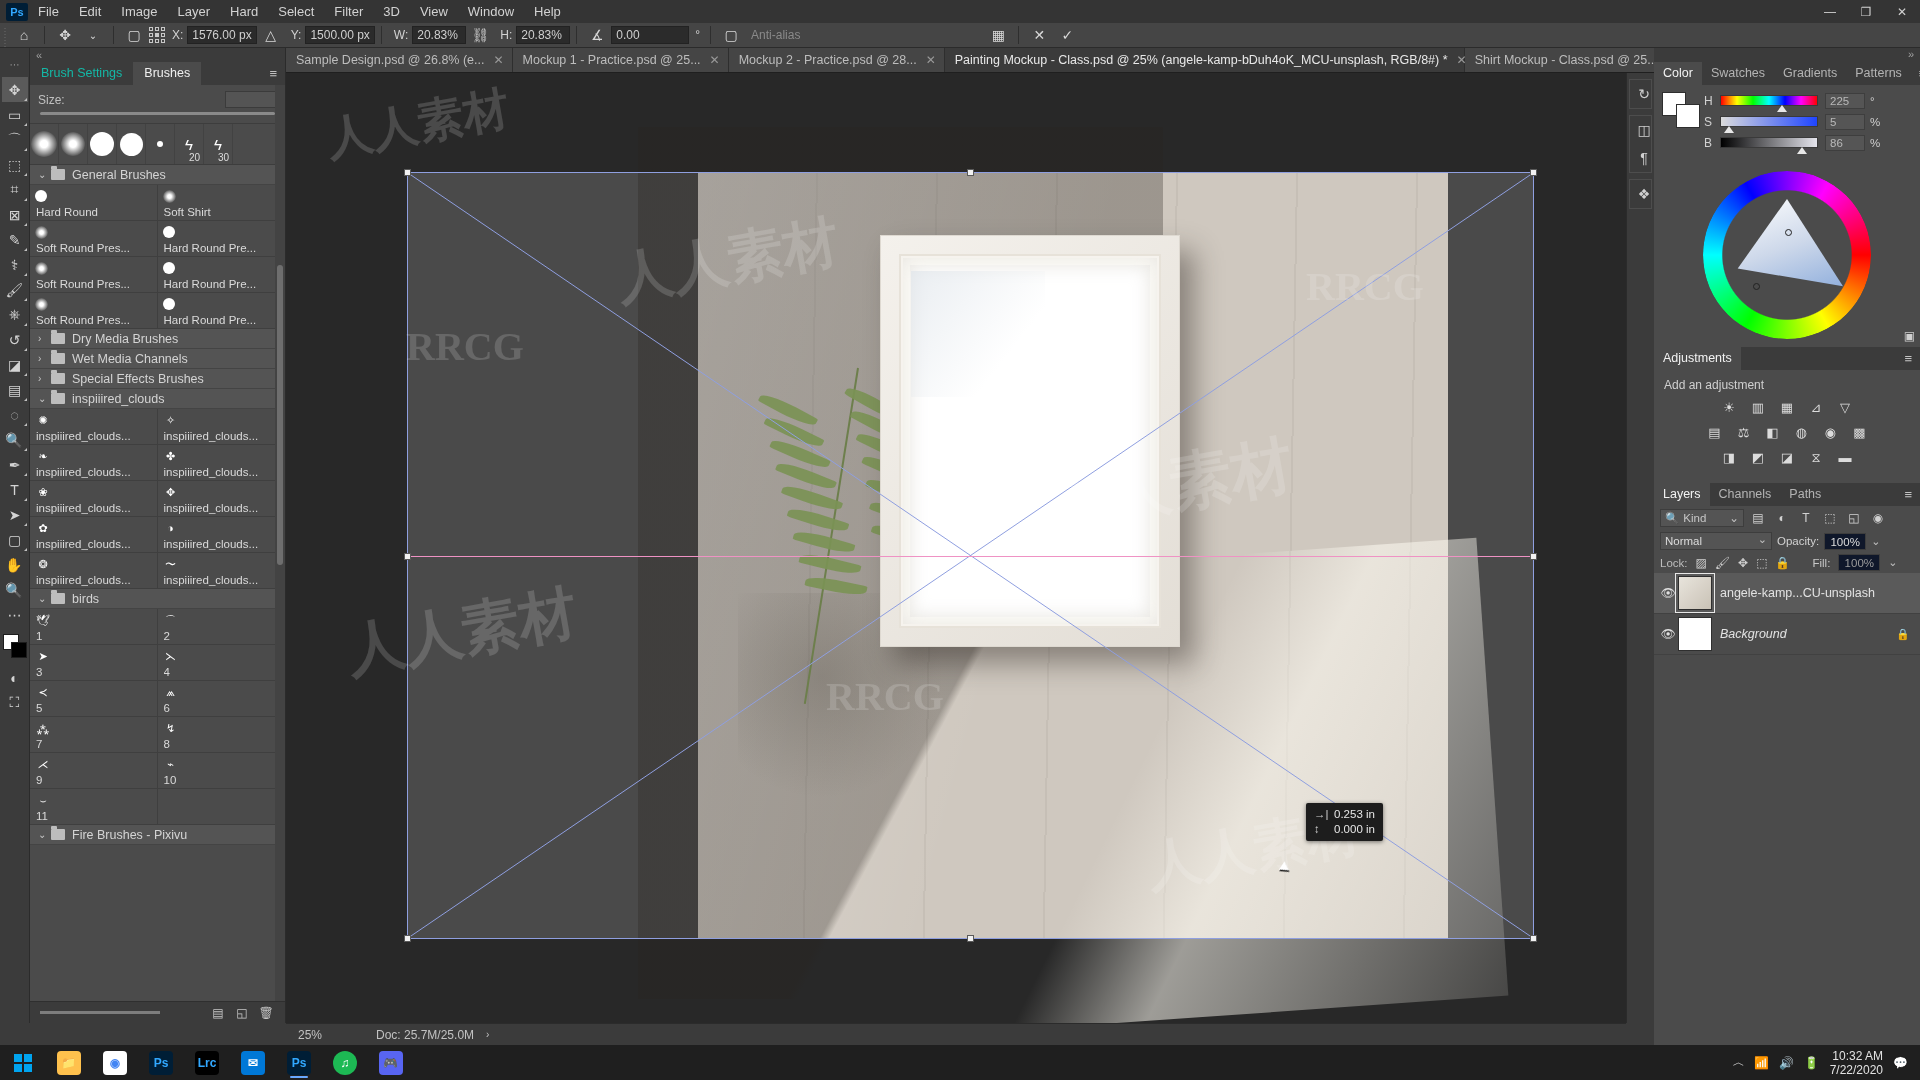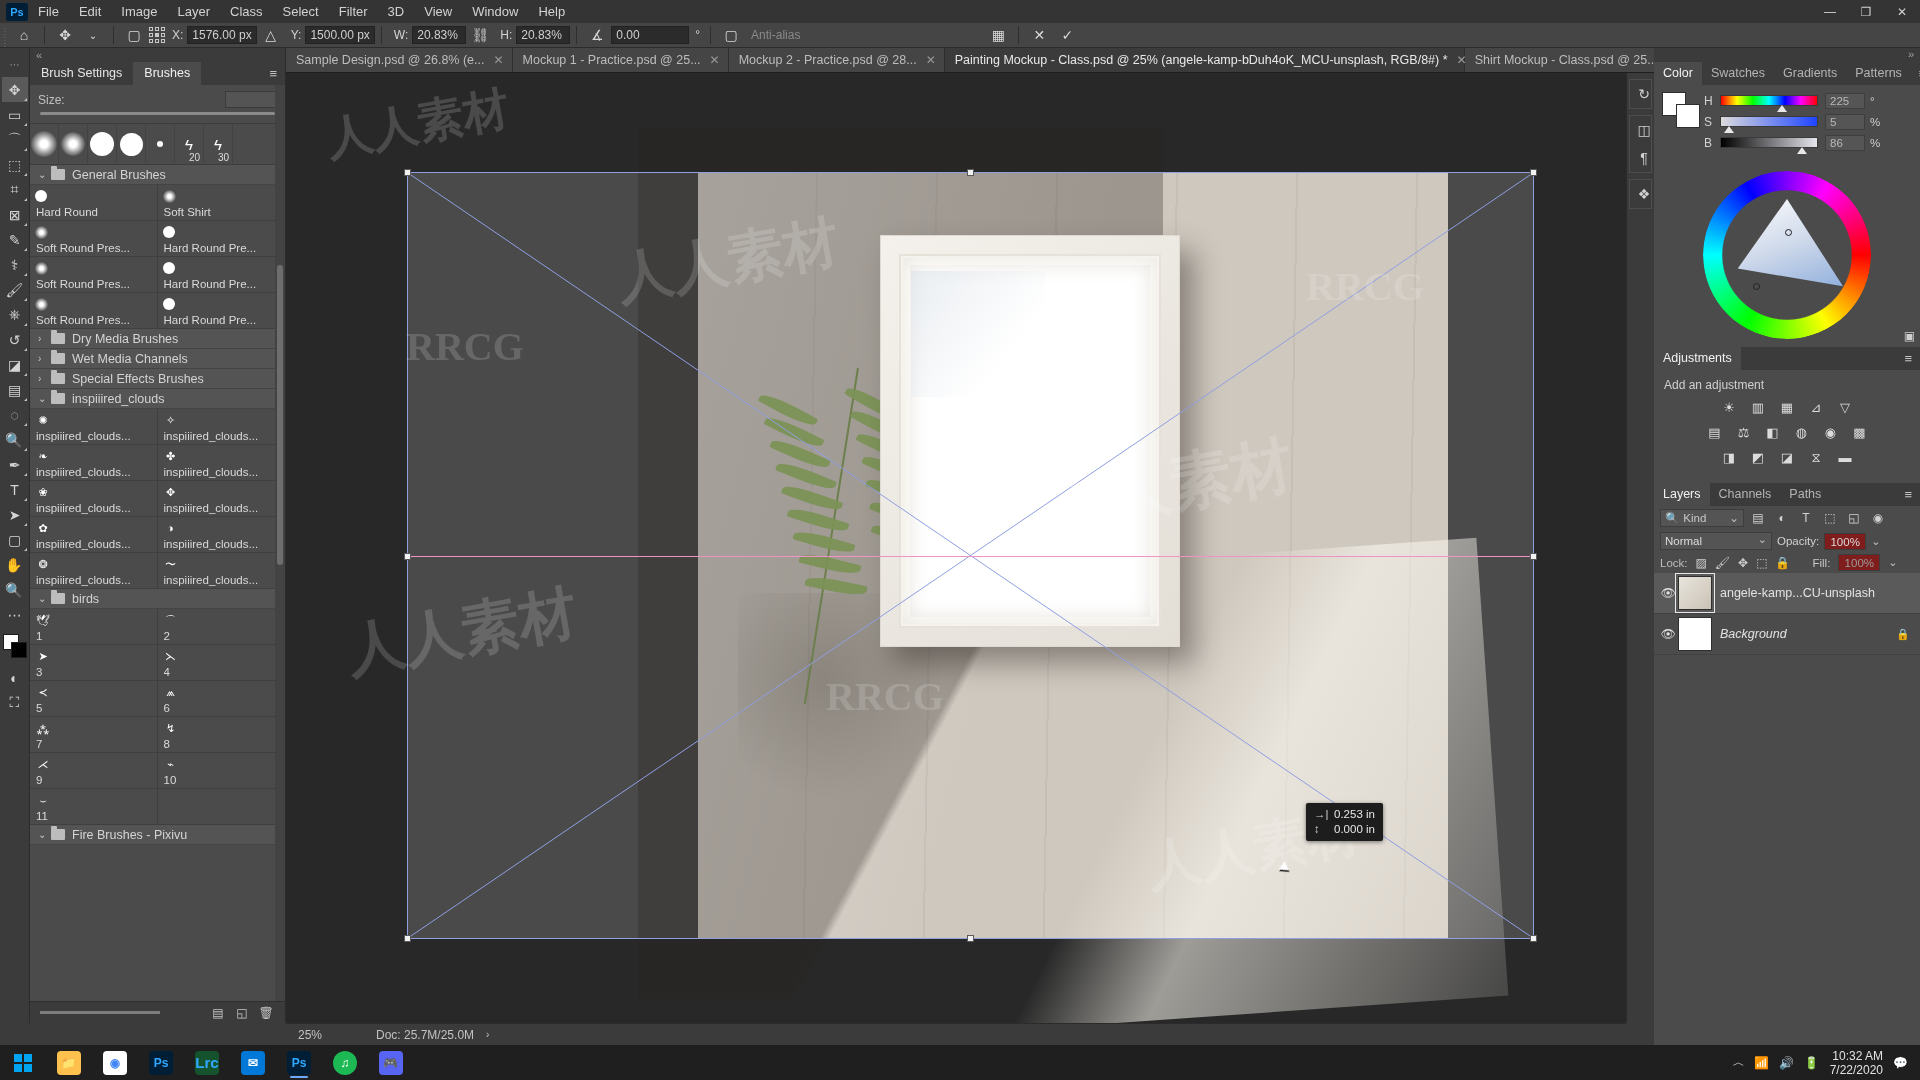--- a/index.html
+++ b/index.html
@@ -79,21 +79,21 @@
   .swatches .fg{position:absolute;left:1px;top:1px;width:16px;height:16px;background:#fff;border:1px solid #1c1c1c;}
   .swatches .bg{position:absolute;left:9px;top:9px;width:16px;height:16px;background:#000;border:1px solid #1c1c1c;}
 
   
   .brushdock{
     position:absolute; left:30px; top:48px; width:256px; height:975px;
     background:#3b3b3b; border-right:1px solid #2b2b2b; overflow:hidden;
   }
   .collapse-arrows{ height:14px; color:#a0a0a0; font-size:11px; padding-left:6px; line-height:14px;}
   .paneltabs{ display:flex; height:23px; background:#3b3b3b; }
-  .paneltabs .pt{ padding:0 11px; font-size:12.5px; line-height:23px; color:#e5e5e5;
+  .paneltabs .pt{ padding:0 11px; font-size:12.5px; line-height:23px; color:#14b8a6;
     background:#3b3b3b;}
   .paneltabs .pt.active{ background:#4b4b4b; color:#f0f0f0;}
   .paneltabs .menu{ margin-left:auto; padding:0 8px; line-height:23px; color:#c0c0c0; font-size:13px;}
   .brushbody{ background:#4b4b4b; height:952px; position:relative;}
   .sizerow{ display:flex; align-items:center; padding:6px 8px 2px 8px; }
   .sizerow .lbl{ font-size:12px; color:#c0c0c0; width:40px;}
   .size-field{ margin-left:auto; width:52px;height:17px;background:#545454;border:1px solid #3b3b3b;}
   .size-slider{ margin:2px 10px 8px 10px; height:3px; background:#8a8a8a; border-radius:2px;}
   .presetrow{ display:flex; height:42px; background:#4b4b4b; border-top:1px solid #3d3d3d;
      border-bottom:1px solid #3d3d3d; align-items:center;}
@@ -268,21 +268,21 @@
   .lfilter{ display:flex; align-items:center; height:24px; padding:0 6px; gap:4px;}
   .kindsel{ display:flex;align-items:center; width:84px;height:18px;background:#545454;
      border:1px solid #3d3d3d; font-size:11.5px; color:#c6c6c6; padding-left:4px;}
   .lfilter .fi{ width:20px;height:18px;display:flex;align-items:center;justify-content:center;
      color:#d2d2d2; font-size:12px;}
   .blendrow{ display:flex; align-items:center; height:22px; padding:0 6px; gap:5px;}
   .blendsel{ width:112px;height:18px;background:#545454;border:1px solid #3d3d3d;
      font-size:11.5px;color:#dcdcdc;padding-left:4px;line-height:17px; position:relative;}
   .blendsel::after{content:'⌄';position:absolute;right:4px;top:-2px;color:#c0c0c0;font-size:11px;}
   .blendrow .lb{ font-size:11.5px; color:#d2d2d2;}
-  .numbox{ width:42px;height:17px;background:#7f1d1d;border:1px solid #3d3d3d;
+  .numbox{ width:42px;height:17px;background:#0f172a;border:1px solid #3d3d3d;
      font-size:11.5px; color:#dcdcdc; text-align:center; line-height:16px;}
   .lockrow{ display:flex; align-items:center; height:21px; padding:0 6px; gap:8px;}
   .lockrow .lk{ color:#d0d0d0; font-size:12px;}
   .lrow{ display:flex; align-items:center; height:41px; border-bottom:1px solid #414141;
      padding-left:4px; position:relative;}
   .lrow.sel{ background:#5a5a5a;}
   .eye{ width:20px; text-align:center; color:#e0e0e0; font-size:12px;}
   .lthumb{ width:34px;height:34px;background:#fff;border:1px solid #2f2f2f; position:relative;
      overflow:hidden; margin-right:8px;}
   .lthumb.link{ outline:1px solid #e8e8e8; outline-offset:2px;}
@@ -312,21 +312,21 @@
 <body>
 
 <div class="app">
 
   <div class="menubar">
     <div class="ps-logo">Ps</div>
     <div class="mi">File</div>
     <div class="mi">Edit</div>
     <div class="mi">Image</div>
     <div class="mi">Layer</div>
-    <div class="mi">Class</div>
+    <div class="mi">Hard</div>
     <div class="mi">Select</div>
     <div class="mi">Filter</div>
     <div class="mi">3D</div>
     <div class="mi">View</div>
     <div class="mi">Window</div>
     <div class="mi">Help</div>
     <div class="win-ctrl">
       <div>—</div>
       <div>❐</div>
       <div>✕</div>
@@ -946,21 +946,21 @@
     <div class="tb-item">
         <div class="tb-icon" style="background:#ffc14d;color:#6b4a00">📁</div>
       </div>
     <div class="tb-item">
         <div class="tb-icon" style="background:#fff;color:#4285f4">◉</div>
       </div>
     <div class="tb-item">
         <div class="tb-icon" style="background:#001e36;color:#31a8ff">Ps</div>
       </div>
     <div class="tb-item">
-        <div class="tb-icon" style="background:#14532d;color:#31a8ff;font-size:15px">Lrc</div>
+        <div class="tb-icon" style="background:#000000;color:#31a8ff;font-size:12px">Lrc</div>
       </div>
     <div class="tb-item">
         <div class="tb-icon" style="background:#0078d7">✉</div>
       </div>
     <div class="tb-item running">
         <div class="tb-icon" style="background:#001e36;color:#31a8ff">Ps</div>
       </div>
     <div class="tb-item">
         <div class="tb-icon" style="background:#1db954;border-radius:50%">♫</div>
       </div>

